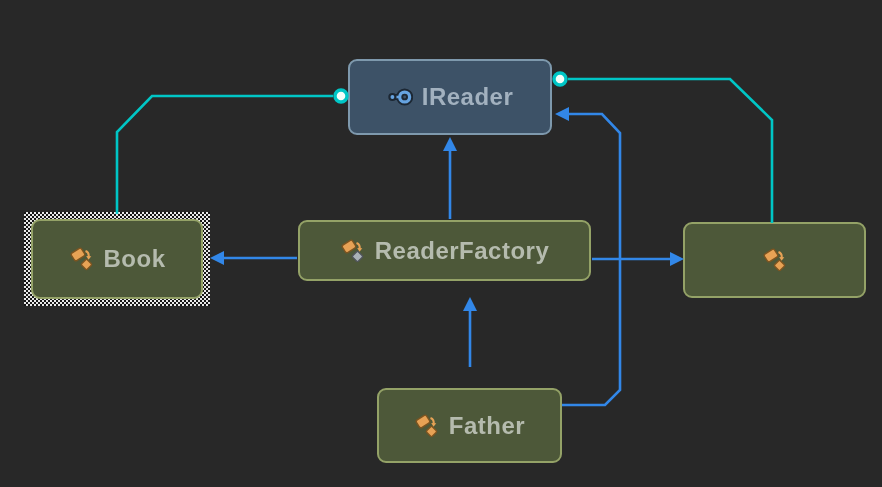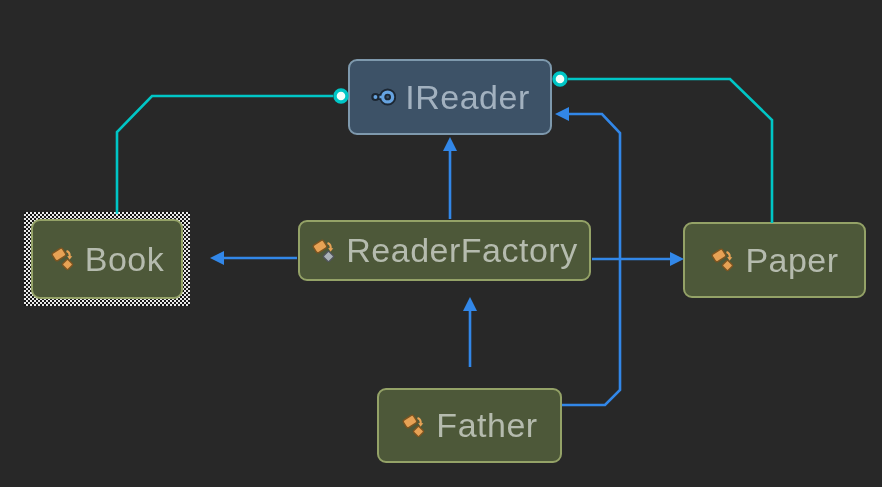--- a/index.html
+++ b/index.html
@@ -11,39 +11,39 @@
   }
   html,body{margin:0;padding:0;background:#111;}
   .canvas{
     position:relative;width:882px;height:487px;overflow:hidden;
     background:var(--bg);
     font-family:"Liberation Sans",sans-serif;
   }
   .node{
     position:absolute;box-sizing:border-box;border-radius:9px;
     display:flex;align-items:center;justify-content:center;gap:9px;
-    font-weight:400;font-size:34px;letter-spacing:0.5px;
+    font-weight:700;font-size:24px;letter-spacing:0.5px;
     cursor:default;user-select:none;
   }
   .node.interface{
     background:var(--interface-fill);
     border:2px solid var(--interface-border);
     color:var(--interface-text);
   }
   .node.class{
     background:var(--class-fill);
     border:2px solid var(--class-border);
     color:var(--class-text);
   }
   .node-ireader{left:348px;top:59px;width:204px;height:76px;}
   .node-readerfactory{left:298px;top:220px;width:293px;height:61px;}
   .node-paper{left:683px;top:222px;width:183px;height:76px;}
   .node-father{left:377px;top:388px;width:185px;height:75px;}
   .selection{
-    position:absolute;left:24px;top:212px;width:166px;height:94px;
+    position:absolute;left:24px;top:212px;width:186px;height:94px;
     box-sizing:border-box;padding:7px;
     background:repeating-conic-gradient(#e9e9e9 0% 25%, #161616 0% 50%) 0 0 / 4px 4px;
     text-align:center;
   }
   .selection .node{position:relative;width:100%;height:100%;}
   .icon{flex:0 0 auto;display:block;}
   .edges{
     position:absolute;left:0;top:0;width:882px;height:487px;
     pointer-events:none;z-index:5;
   }
@@ -139,21 +139,20 @@
     <span class="label">ReaderFactory</span>
   </div>
 
   <div class="node class node-paper">
     <svg class="icon" width="26" height="26" viewBox="0 0 26 26">
       <rect class="oshape" x="3" y="4" width="12" height="9" rx="2" transform="rotate(-33 9 8.5)"></rect>
       <path class="oarrow-line" d="M16.5 5 q4 1.5 3 6"></path>
       <polygon class="oarrow-head" points="19.5,13.8 17.2,9.9 22.3,10.2"></polygon>
       <rect class="oshape" x="13.5" y="14.5" width="8" height="8" rx="1.5" transform="rotate(45 17.5 18.5)"></rect>
     </svg>
-    <span class="label">Paper</span>
   </div>
 
   <div class="node class node-father">
     <svg class="icon" width="26" height="26" viewBox="0 0 26 26">
       <rect class="oshape" x="3" y="4" width="12" height="9" rx="2" transform="rotate(-33 9 8.5)"></rect>
       <path class="oarrow-line" d="M16.5 5 q4 1.5 3 6"></path>
       <polygon class="oarrow-head" points="19.5,13.8 17.2,9.9 22.3,10.2"></polygon>
       <rect class="oshape" x="13.5" y="14.5" width="8" height="8" rx="1.5" transform="rotate(45 17.5 18.5)"></rect>
     </svg>
     <span class="label">Father</span>

